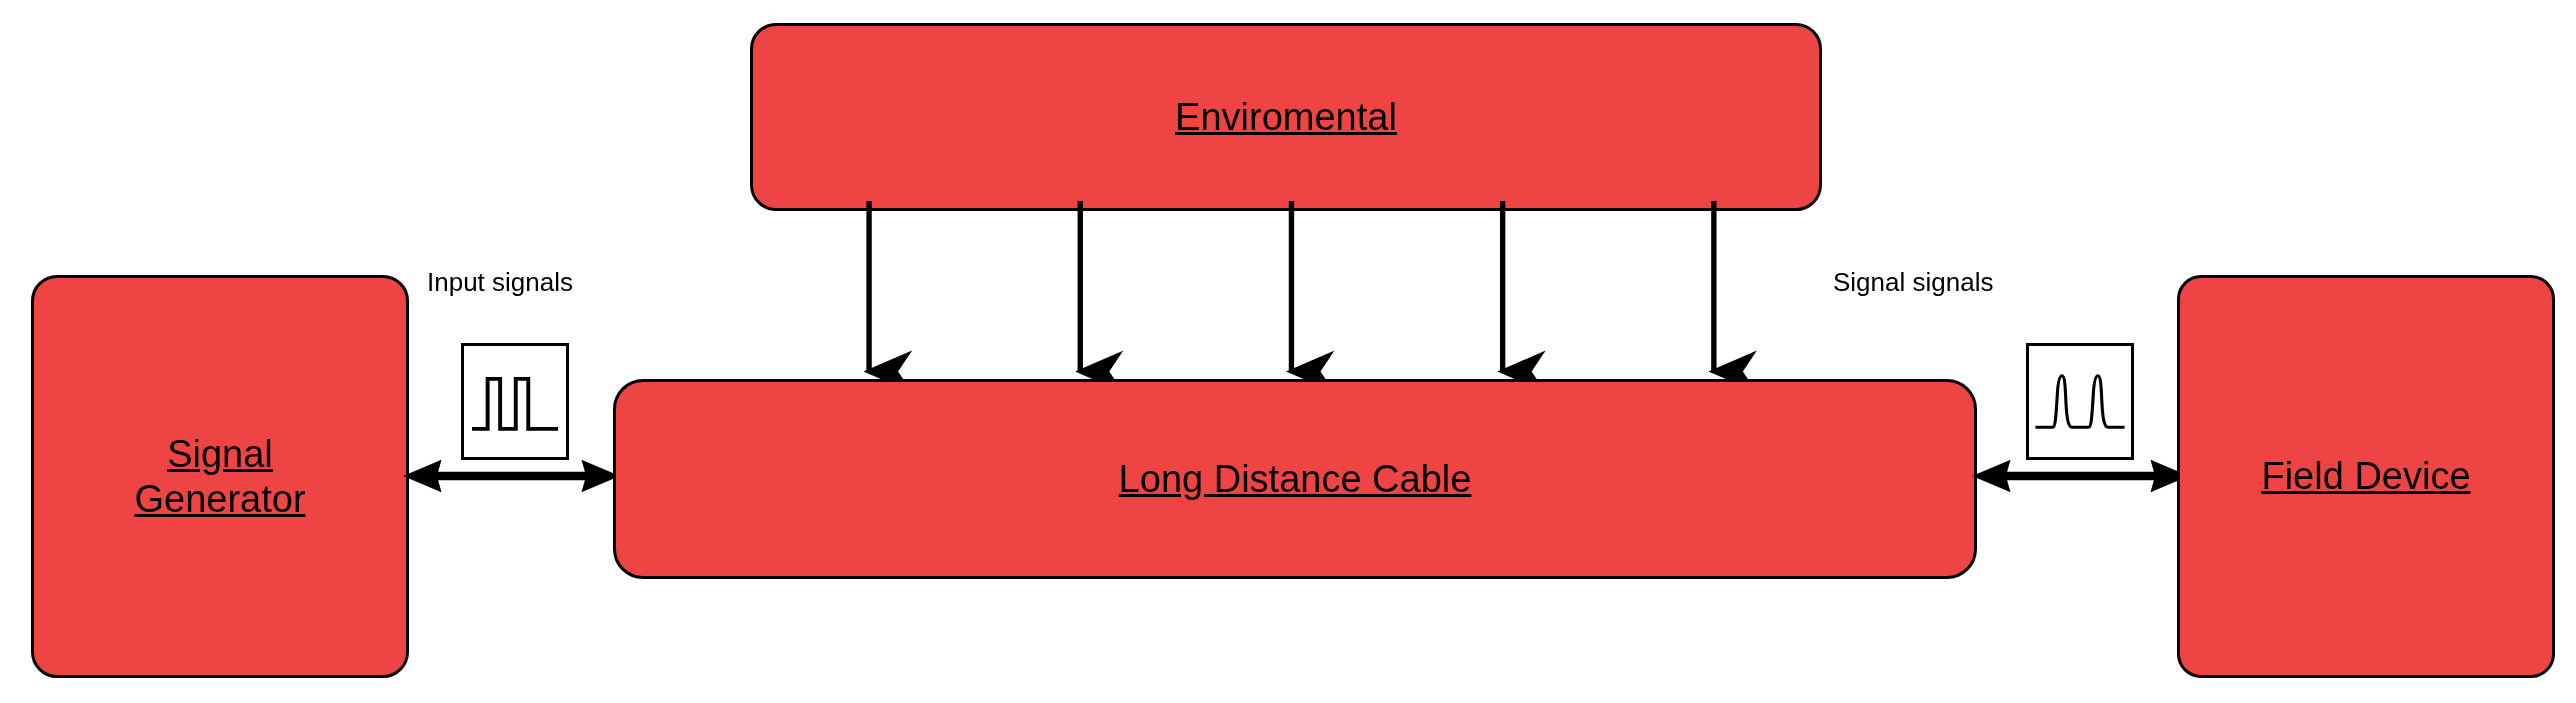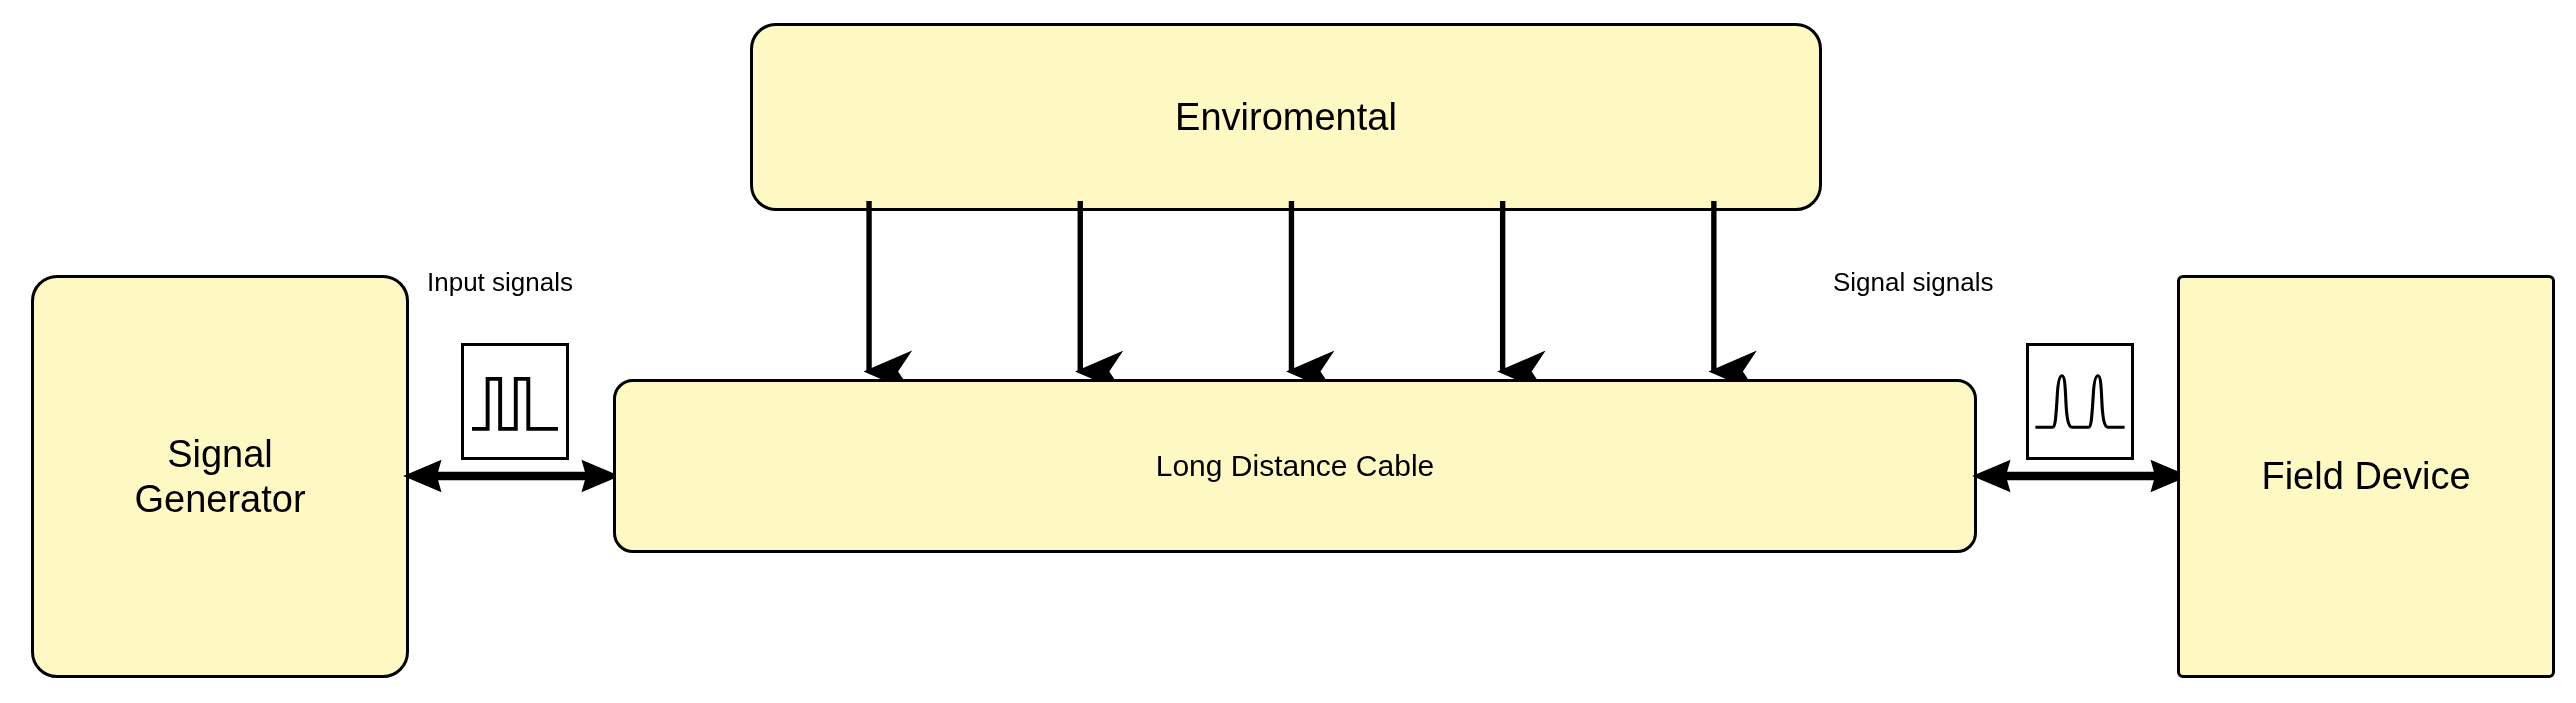--- a/index.html
+++ b/index.html
@@ -15,59 +15,60 @@
     position: relative;
     width: 2576px;
     height: 703px;
     background: #ffffff;
     overflow: hidden;
   }
   .node {
     position: absolute;
     box-sizing: border-box;
     border: 3.8px solid #000000;
-    background: #fef9c3;
+    background: #ef4444;
     display: flex;
     align-items: center;
     justify-content: center;
     text-align: center;
     line-height: 1.18;
     white-space: pre-line;
+    text-decoration: underline;
   }
   #node-signal-generator {
     left: 31px;
     top: 275px;
     width: 378px;
     height: 403px;
     border-radius: 26px;
     font-size: 38px;
   }
   #node-field-device {
     left: 2177px;
     top: 275px;
     width: 378px;
     height: 403px;
-    border-radius: 6px;
+    border-radius: 24px;
     font-size: 38px;
   }
   #node-environmental {
     left: 750px;
     top: 23px;
     width: 1072px;
     height: 188px;
     border-radius: 26px;
     font-size: 38px;
   }
   #node-long-distance-cable {
     left: 613px;
     top: 379px;
     width: 1364px;
-    height: 174px;
-    border-radius: 20px;
-    font-size: 30px;
+    height: 200px;
+    border-radius: 30px;
+    font-size: 38px;
   }
 
   .edge-label {
     position: absolute;
     font-size: 26px;
     white-space: nowrap;
     line-height: 1;
   }
   #label-input-signals { left: 427px; top: 269px; }
   #label-output-signals { left: 1833px; top: 269px; }

